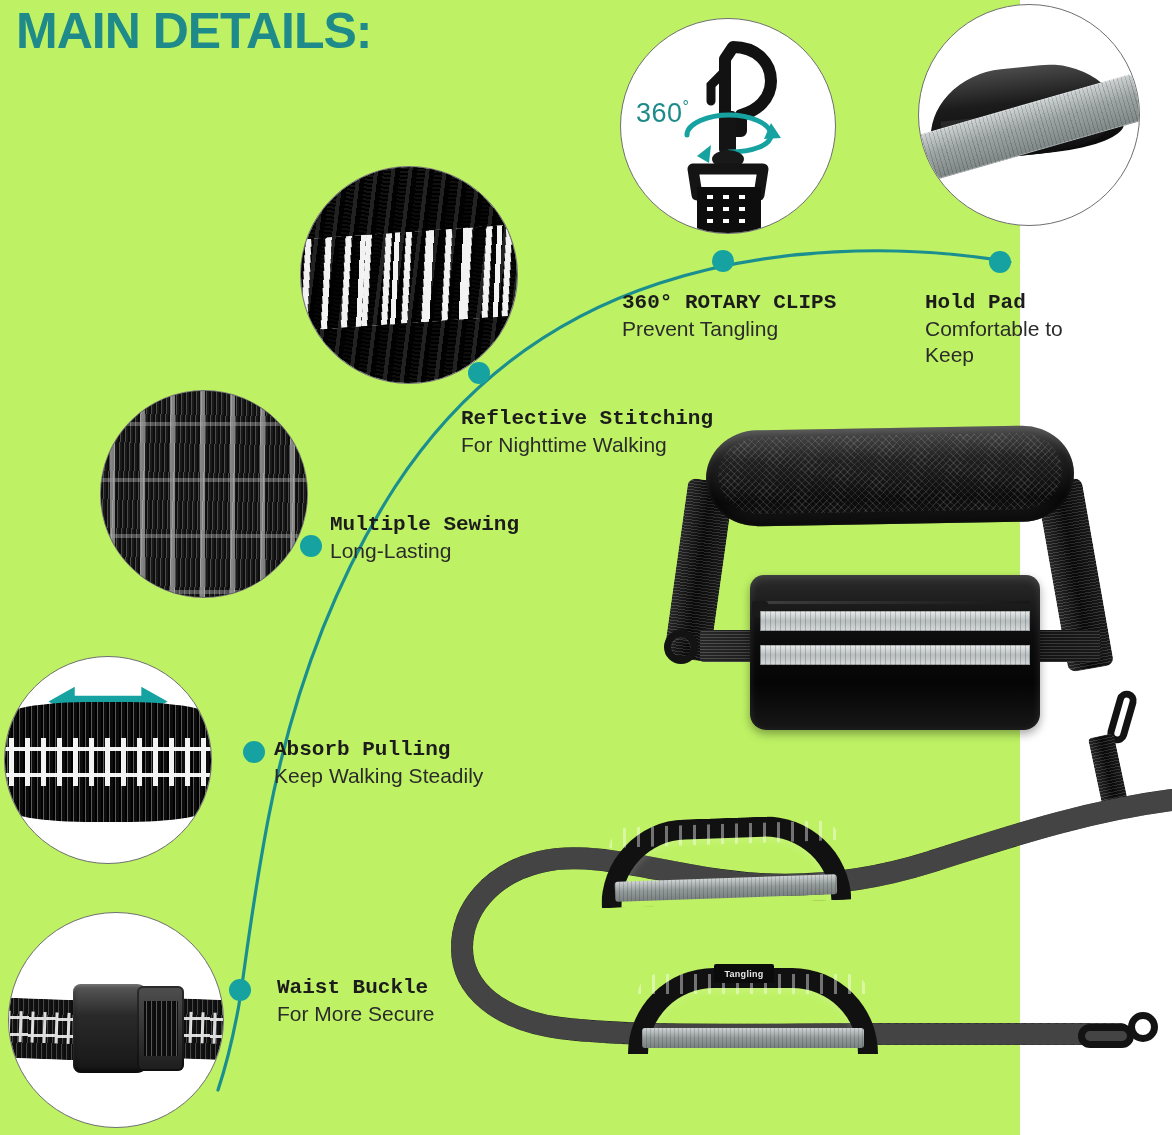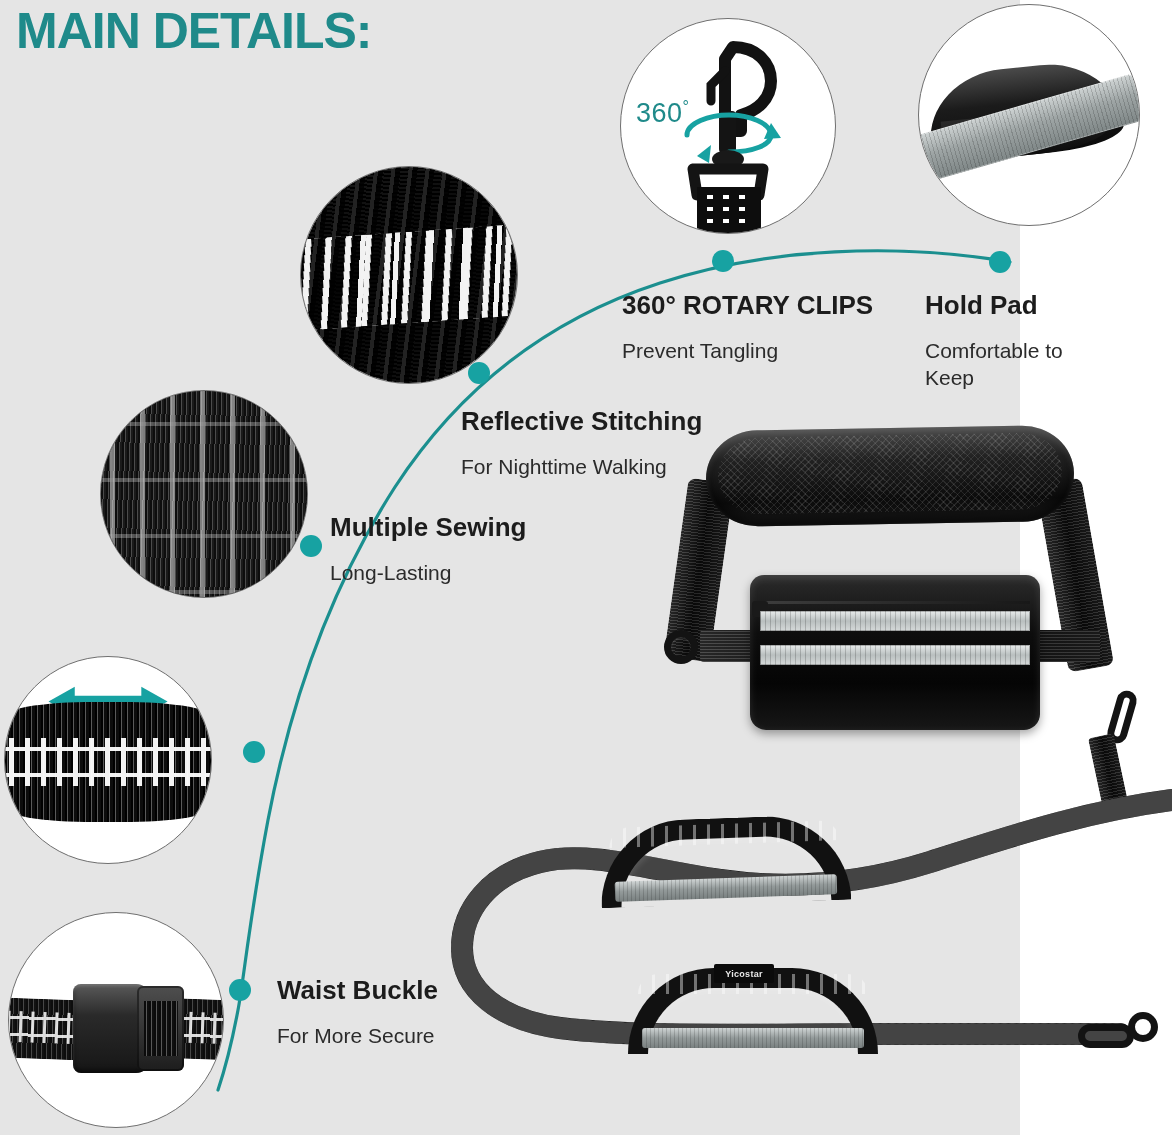--- a/index.html
+++ b/index.html
@@ -2,44 +2,43 @@
 <html><head>
 <meta charset="utf-8">
 <style>
   * { box-sizing: border-box; margin: 0; padding: 0; }
   html, body {
     width: 1172px; height: 1135px;
     background: #ffffff;
     font-family: "Liberation Sans", sans-serif;
     overflow: hidden;
   }
-  .canvas { position: relative; width: 1020px; height: 1135px; background: #e5e5e5; }
+  .canvas { position: relative; width: 1020px; height: 1135px; background: #bef264; }
 
   
   .title {
     position: absolute; left: 16px; top: 2px;
     font-size: 50px; font-weight: bold;
     letter-spacing: -1px;
     color: #1f8a8a;
     font-family: "Liberation Sans", sans-serif;
   }
 
   
   .arc-svg { position: absolute; left: 0; top: 0; width: 1172px; height: 1135px; pointer-events: none; }
 
   
   .feat { position: absolute; }
   .feat .ttl {
-    font-size: 26px; font-weight: bold; color: #1c1c1c;
-    line-height: 1.22; white-space: nowrap;
+    font-size: 21px; font-weight: bold; color: #1c1c1c;
+    line-height: 1.22; white-space: nowrap; font-family: Liberation Mono, monospace;
   }
   .feat .sub {
     font-size: 21px; font-weight: normal; color: #2b2b2b;
     line-height: 1.28;
-    margin-top: 16px;
   }
   .feat.wrap .sub { white-space: normal; width: 150px; }
 
   
   .circ {
     position: absolute; border-radius: 50%; overflow: hidden;
     border: 1px solid #6f6f6f; background: #fff;
   }
   .circ-inner { position: absolute; inset: 0; }
 
@@ -294,20 +293,24 @@
   <div class="feat" style="left:461px; top:406px;">
     <div class="ttl">Reflective Stitching</div>
     <div class="sub">For Nighttime Walking</div>
   </div>
 
   <div class="feat" style="left:330px; top:512px;">
     <div class="ttl">Multiple Sewing</div>
     <div class="sub">Long-Lasting</div>
   </div>
 
+  <div class="feat" style="left:274px; top:737px;">
+    <div class="ttl">Absorb Pulling</div>
+    <div class="sub">Keep Walking Steadily</div>
+  </div>
 
   <div class="feat" style="left:277px; top:975px;">
     <div class="ttl">Waist Buckle</div>
     <div class="sub">For More Secure</div>
   </div>
 
   <div class="circ" style="left:620px; top:18px; width:216px; height:216px;text-decoration:underline;">
     <div class="circ-inner">
       <div class="clip-360-txt">
         <span>360</span><sup>°</sup>
@@ -413,21 +416,21 @@
                C980,1034 1060,1034 1120,1034" fill="none" stroke="#777" stroke-width="22" stroke-linecap="round" stroke-dasharray="2 6" opacity="0.5"></path>
     </svg>
 
     <div class="handle" style="left:600px; top:818px; transform:rotate(-2deg);">
       <div class="loop"></div>
       <div class="greybar"></div>
     </div>
 
     <div class="handle" style="left:628px; top:968px;">
       <div class="loop"></div>
-      <div class="brand-tag">Yicostar</div>
+      <div class="brand-tag">Tangling</div>
       <div class="greybar"></div>
     </div>
 
     <div class="snap-hook" style="left:1094px; top:1008px; transform:rotate(90deg); width:24px; height:56px;"></div>
     <div class="dring" style="left:1128px; top:1012px; width:30px; height:30px;"></div>
   </div>
 
 </div>
 
 </body></html>

